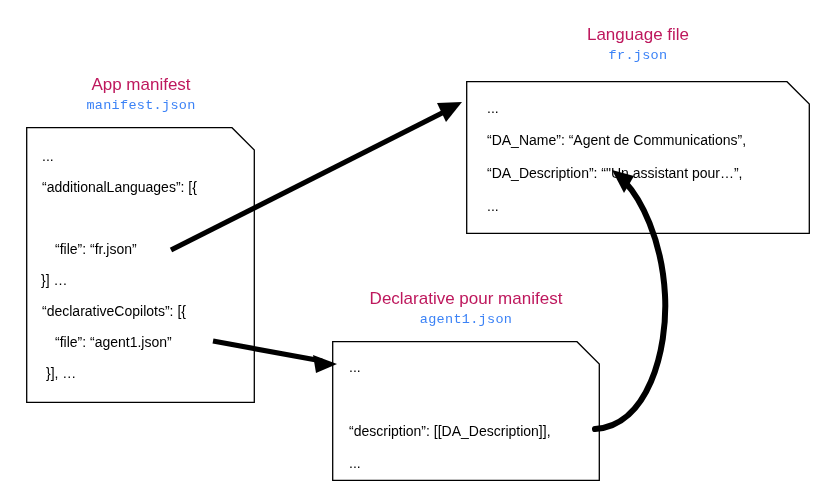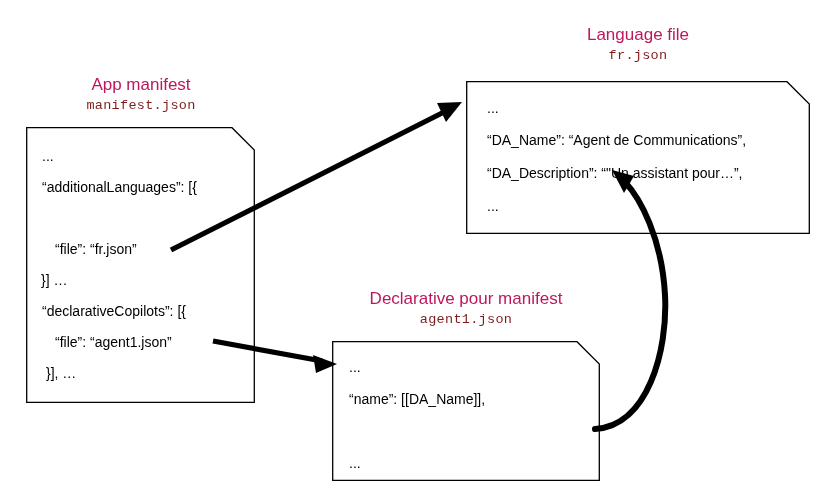--- a/index.html
+++ b/index.html
@@ -27,21 +27,21 @@
   .doc-title {
     font-family: "Liberation Sans", sans-serif;
     font-size: 17px;
     line-height: 22px;
     color: #be185d;
   }
   .doc-filename {
     font-family: "Liberation Mono", monospace;
     font-size: 13.5px;
     line-height: 20px;
-    color: #7f1d1d;
+    color: #3b82f6;
     letter-spacing: 0.3px;
   }
 
   
   .doc-box {
     position: absolute;
     background: #ffffff;
   }
   .doc-box .doc-shape {
     position: absolute;
@@ -135,21 +135,21 @@
     <div class="doc-title">Declarative pour manifest</div>
     <div class="doc-filename">agent1.json</div>
   </div>
 
   <div class="doc-box" style="left:332px; top:341px; width:268px; height:140px;">
     <svg class="doc-shape" viewBox="0 0 268 140" preserveAspectRatio="none">
       <polygon points="0.7,0.7 245,0.7 267.3,23 267.3,139.3 0.7,139.3"></polygon>
     </svg>
     <div class="doc-lines">
       <div class="code-line" style="left:17px; top:18px;">...</div>
-      <div class="code-line" style="left:17px; top:50px;">“name”: [[DA_Name]],</div>
+      <div class="code-line" style="left:17px; top:82px;">“description”: [[DA_Description]],</div>
       <div class="code-line" style="left:17px; top:114px;">...</div>
     </div>
   </div>
 
   <svg id="arrows" viewBox="0 0 837 495">
 
     <g>
       <path class="shaft" d="M 171,250 L 448,110" stroke-width="5.2" stroke-linecap="butt"></path>
       <polygon class="head" points="462,102 437,103 446,122"></polygon>
     </g>

